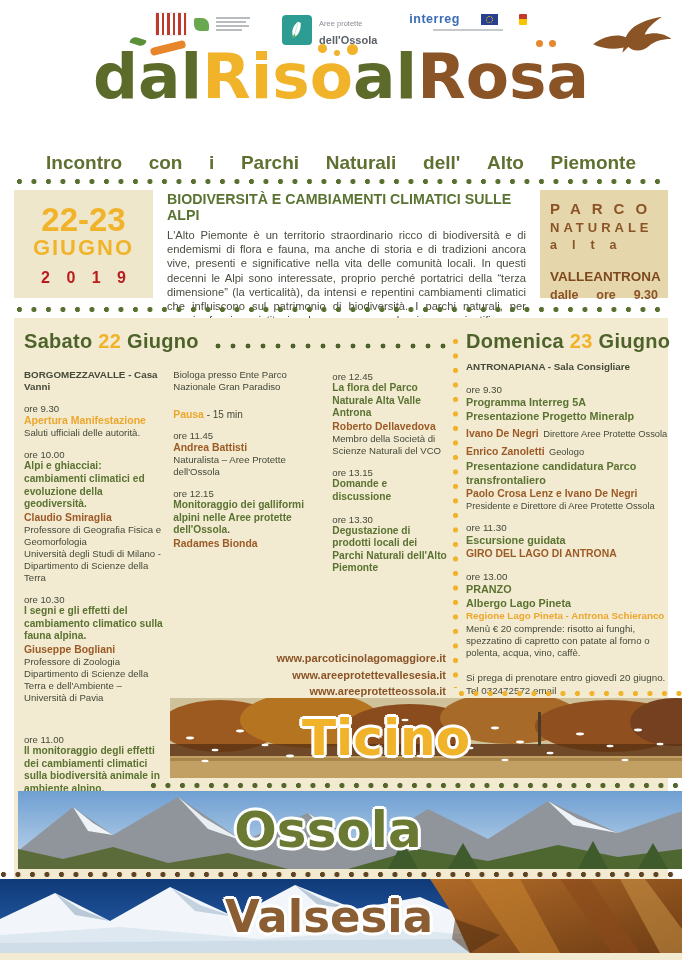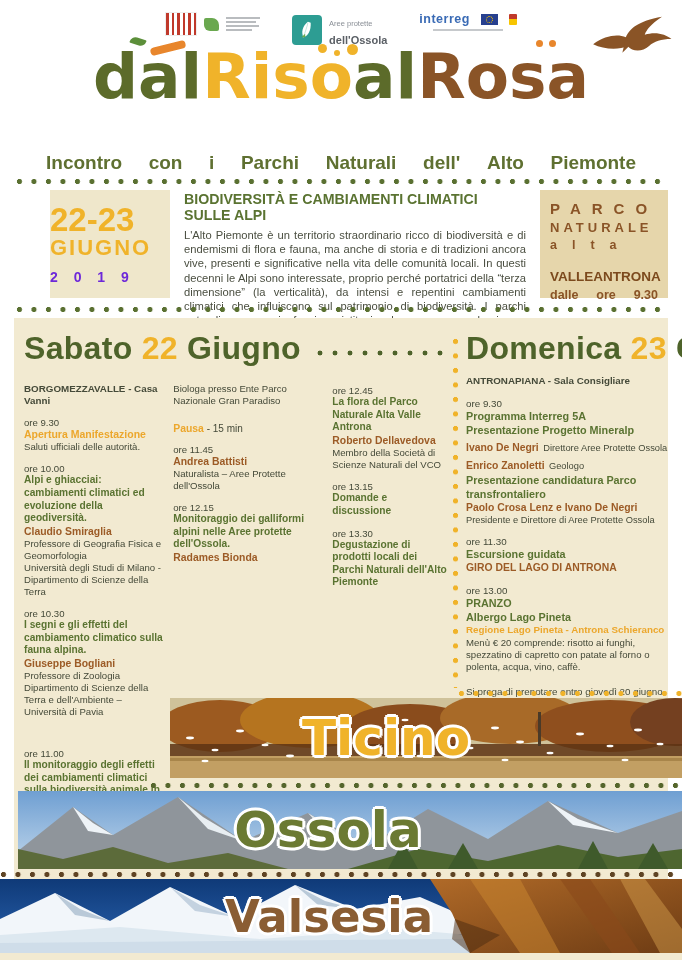--- a/index.html
+++ b/index.html
@@ -22,21 +22,21 @@
   .l2t2{font-size:11px;color:#5b6066;font-weight:bold;line-height:1.1;}
   .logo3{display:flex;flex-direction:column;align-items:center;}
   .l3title{font-size:8px;font-weight:bold;color:#3b3b3b;}
   .l3row{display:flex;gap:12px;margin-top:3px;align-items:center;}
   .mini{display:flex;gap:3px;align-items:center;}
   .mbox{width:13px;height:13px;border-radius:2px;display:flex;align-items:center;justify-content:center;}
   .mbox.blue{background:#2f6db5}.mbox.red{background:#c4274b}
   .mbox b{display:block;width:0;height:0;border-left:4px solid transparent;border-right:4px solid transparent;border-bottom:6px solid #fff;transform:rotate(90deg);}
   .mini .tbars i{width:22px}
   .logo4{display:flex;flex-direction:column;align-items:center;}
-  .l4row{display:flex;align-items:center;gap:11px;}
+  .l4row{display:flex;align-items:center;gap:21px;}
   .interreg-word{font-size:12.5px;font-weight:bold;color:#3a6bb5;letter-spacing:.5px;text-transform:lowercase;}
   .euflag{width:17px;height:11px;background:#27408f;display:flex;align-items:center;justify-content:center;}
   .euflag i{display:block;width:5px;height:5px;border:1px dotted #f7c500;border-radius:50%;}
   .shield{width:8px;height:11px;background:linear-gradient(#c0392b 0 45%,#f7c500 45% 100%);border-radius:1px;}
   .l4bar{width:70px;height:2px;background:#c6c9cc;margin-top:3px;}
 
   
   .title{position:absolute;top:44px;left:0;right:0;text-align:center;font-weight:bold;font-size:63px;line-height:1.05;
          font-family:"DejaVu Sans","Liberation Sans",sans-serif;}
   .t-dal,.t-al{color:#5c6b2a}.t-riso{color:#f0b32a}.t-rosa{color:#8a5427}
@@ -57,38 +57,38 @@
   .dh{position:absolute;height:7px;background-image:radial-gradient(circle at 3.5px 3.5px,var(--dc,#5a7031) 2.3px,transparent 2.9px);
       background-size:14.5px 7px;background-repeat:repeat-x;}
   #dots-top{top:178px;left:16px;right:16px;}
   #dots-mid{top:306px;left:16px;right:16px;}
   #dots-sun{top:690px;left:458px;right:0;--dc:#f0b32a;}
   #dots-t{top:782px;left:150px;right:0;--dc:#55662c;}
   #dots-o{top:871px;left:0;right:0;--dc:#5f4424;}
 
   
   #info{position:absolute;top:190px;left:14px;right:14px;height:108px;display:flex;}
-  .datebox{width:120px;background:#efe7cb;padding-top:13px;box-sizing:border-box;margin-left:36px;}
+  .datebox{width:139px;background:#efe7cb;text-align:center;padding-top:13px;box-sizing:border-box;}
   .d1{font-size:33px;font-weight:bold;color:#f0b32a;line-height:1;}
   .d2{font-size:22px;font-weight:bold;color:#f0b32a;letter-spacing:2px;line-height:1.1;}
-  .d3{font-size:14px;font-weight:bold;color:#6d28d9;word-spacing:12px;margin-top:9px;}
+  .d3{font-size:16px;font-weight:bold;color:#b91c1c;word-spacing:12px;margin-top:9px;}
   .infocenter{flex:1;padding:1px 14px 0;}
   .ih{color:#5a7331;font-weight:bold;font-size:14.2px;margin-bottom:5px;}
   .ibody{font-size:11.2px;color:#4a4e40;text-align:justify;line-height:1.27;}
   .parkbox{width:128px;background:#e6d6ab;padding:10px 10px 0;box-sizing:border-box;color:#8a5427;font-weight:bold;}
   .p1{font-size:15px;letter-spacing:11px;margin-right:-11px;}
   .p2{font-size:13px;letter-spacing:4px;margin-right:-4px;margin-top:3px;}
   .p3{font-size:12.5px;letter-spacing:15px;margin-right:-15px;margin-top:3px;}
   .p4{display:flex;justify-content:space-between;color:#7c4a1d;font-size:13.5px;margin-top:17px;}
   .p5{display:flex;justify-content:space-between;font-size:12.5px;margin-top:4px;}
 
   
   #panel{position:absolute;top:318px;left:14px;right:14px;height:636px;background:#f2ead1;}
   .sec-h{display:flex;align-items:center;}
-  .sh-text{font-size:32px;font-weight:bold;color:#4e632a;letter-spacing:.3px;white-space:nowrap;}
+  .sh-text{font-size:20px;font-weight:bold;color:#4e632a;letter-spacing:.3px;white-space:nowrap;}
   .sh-num{color:#f0b32a;}
   .sh-dots{flex:1;height:6px;margin-left:16px;margin-top:8px;background-image:radial-gradient(circle at 3px 3px,#4e632a 2.2px,transparent 2.7px);
            background-size:15px 6px;background-repeat:repeat-x;}
   #sat{position:absolute;left:24px;top:330px;width:424px;}
   #sun{position:absolute;left:466px;top:330px;width:204px;}
   .cols{display:flex;gap:10px;margin-top:8px;}
   .cA{width:142px}.cB{width:152px}.cC{width:118px}
   .venue{font-weight:bold;font-size:9.8px;color:#454a39;line-height:1.25;margin-top:8px;}
   .time{font-size:9.6px;color:#454a39;margin-top:10px;}
   .etitle{font-weight:bold;font-size:10.2px;color:#5a7331;line-height:1.24;}
@@ -274,20 +274,25 @@
         <div class="sp">Roberto Dellavedova</div>
         <div class="det">Membro della Società di Scienze Naturali del VCO</div>
         <div class="time">ore 13.15</div>
         <div class="etitle">Domande e discussione</div>
         <div class="time">ore 13.30</div>
         <div class="etitle">Degustazione di prodotti locali dei Parchi Naturali dell'Alto Piemonte</div>
       </div>
     </div>
   </div>
 
+  <div id="webs">
+    <a href="#">www.parcoticinolagomaggiore.it</a>
+    <a href="#">www.areeprotettevallesesia.it</a>
+    <a href="#">www.areeprotetteossola.it</a>
+  </div>
 
   <div id="vdots"></div>
 
   <div id="sun">
     <div class="sec-h">
       <span class="sh-text"><span>Domenica</span> <span class="sh-num">23</span> <span>Giugno</span></span>
     </div>
     <div class="venue">ANTRONAPIANA - Sala Consigliare</div>
     <div class="sblock">
       <div class="stime">ore 9.30</div>

